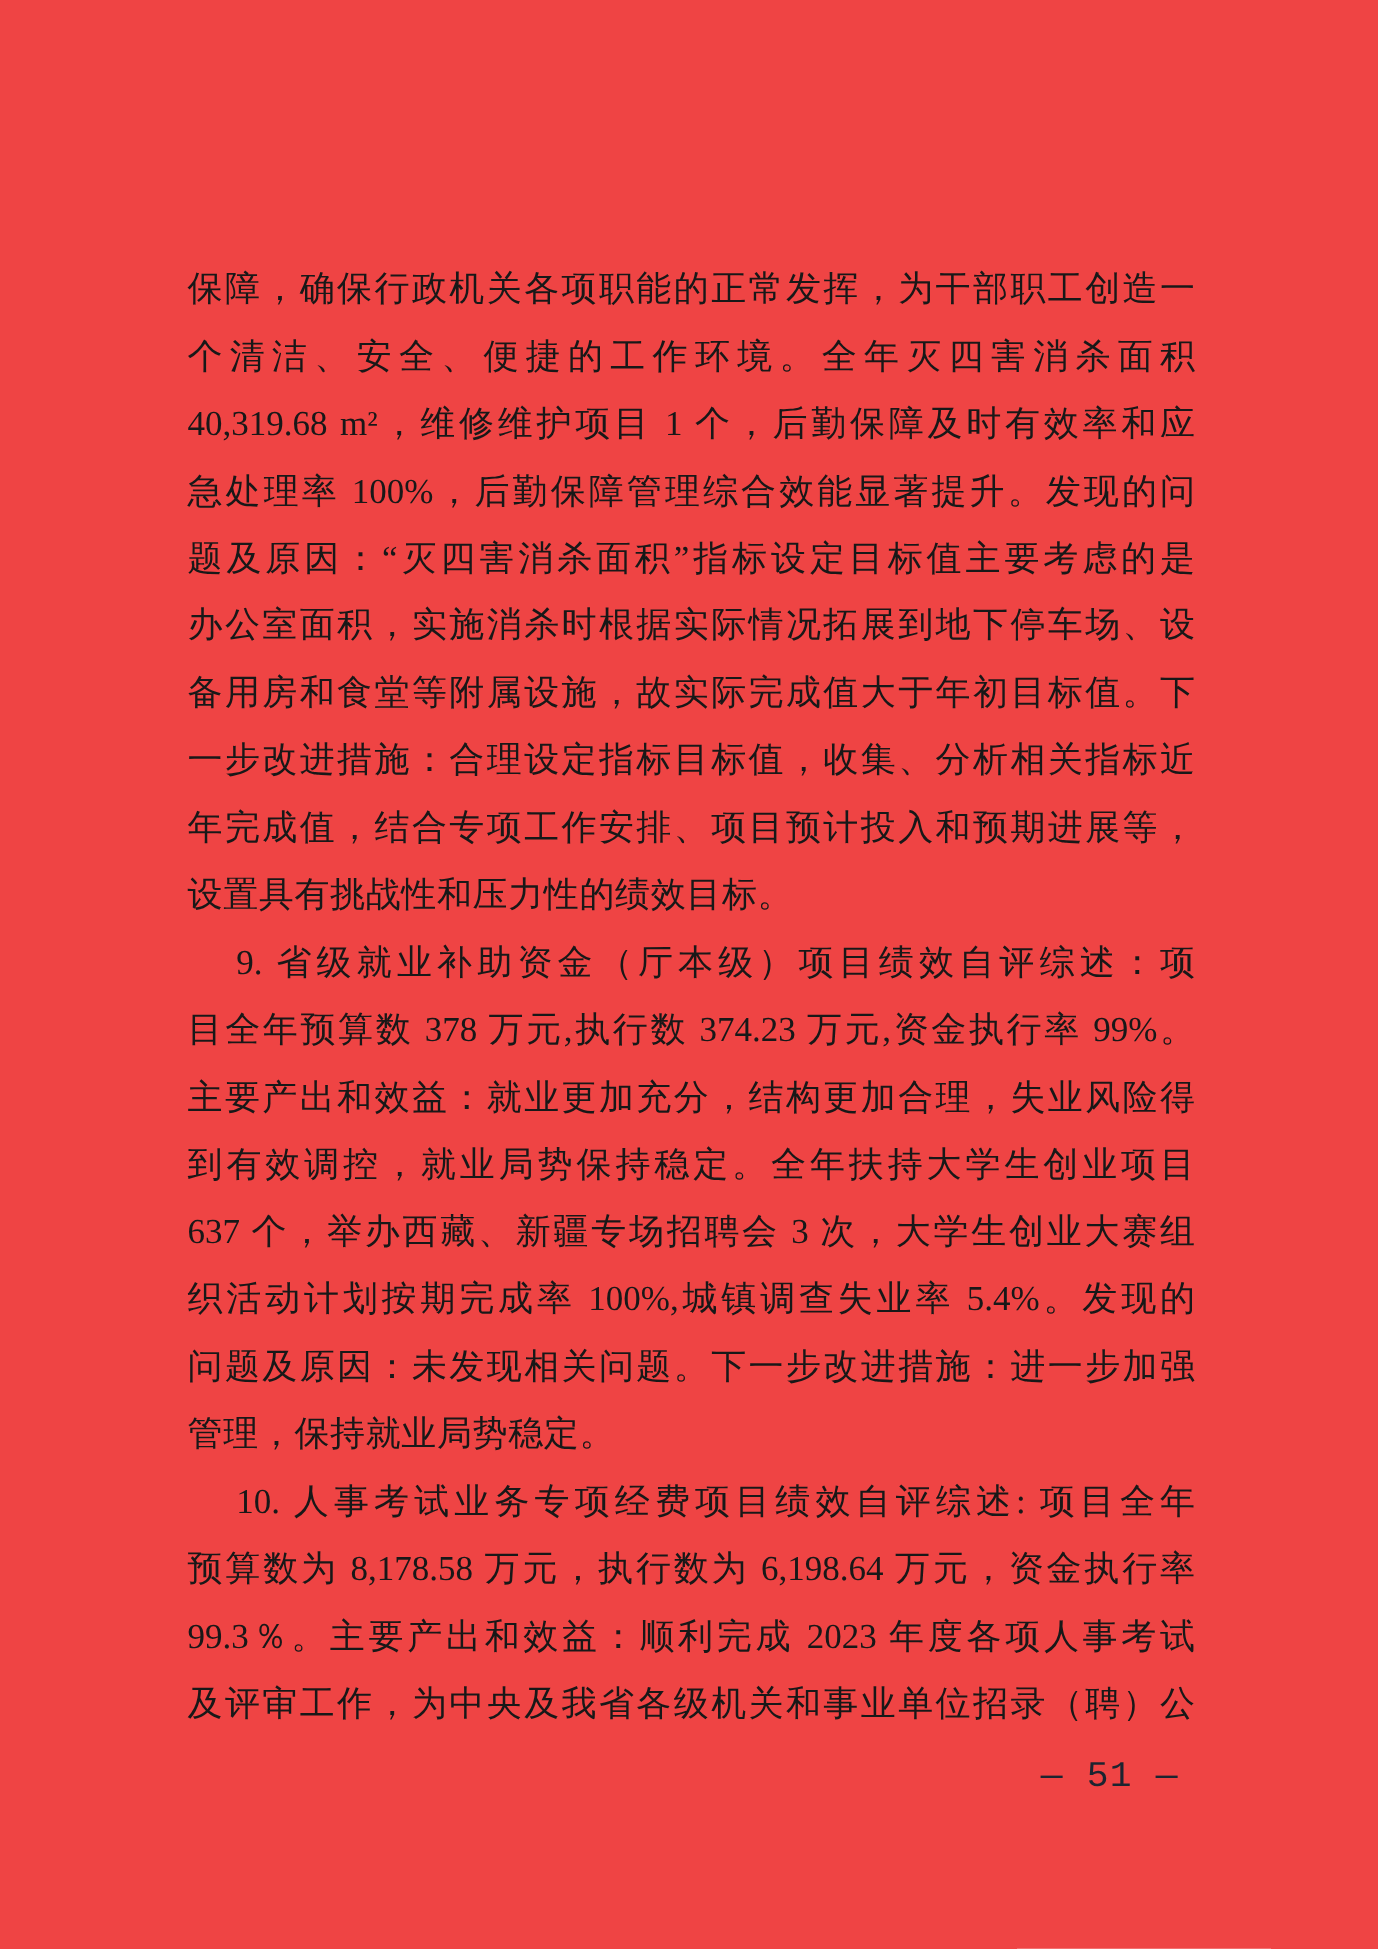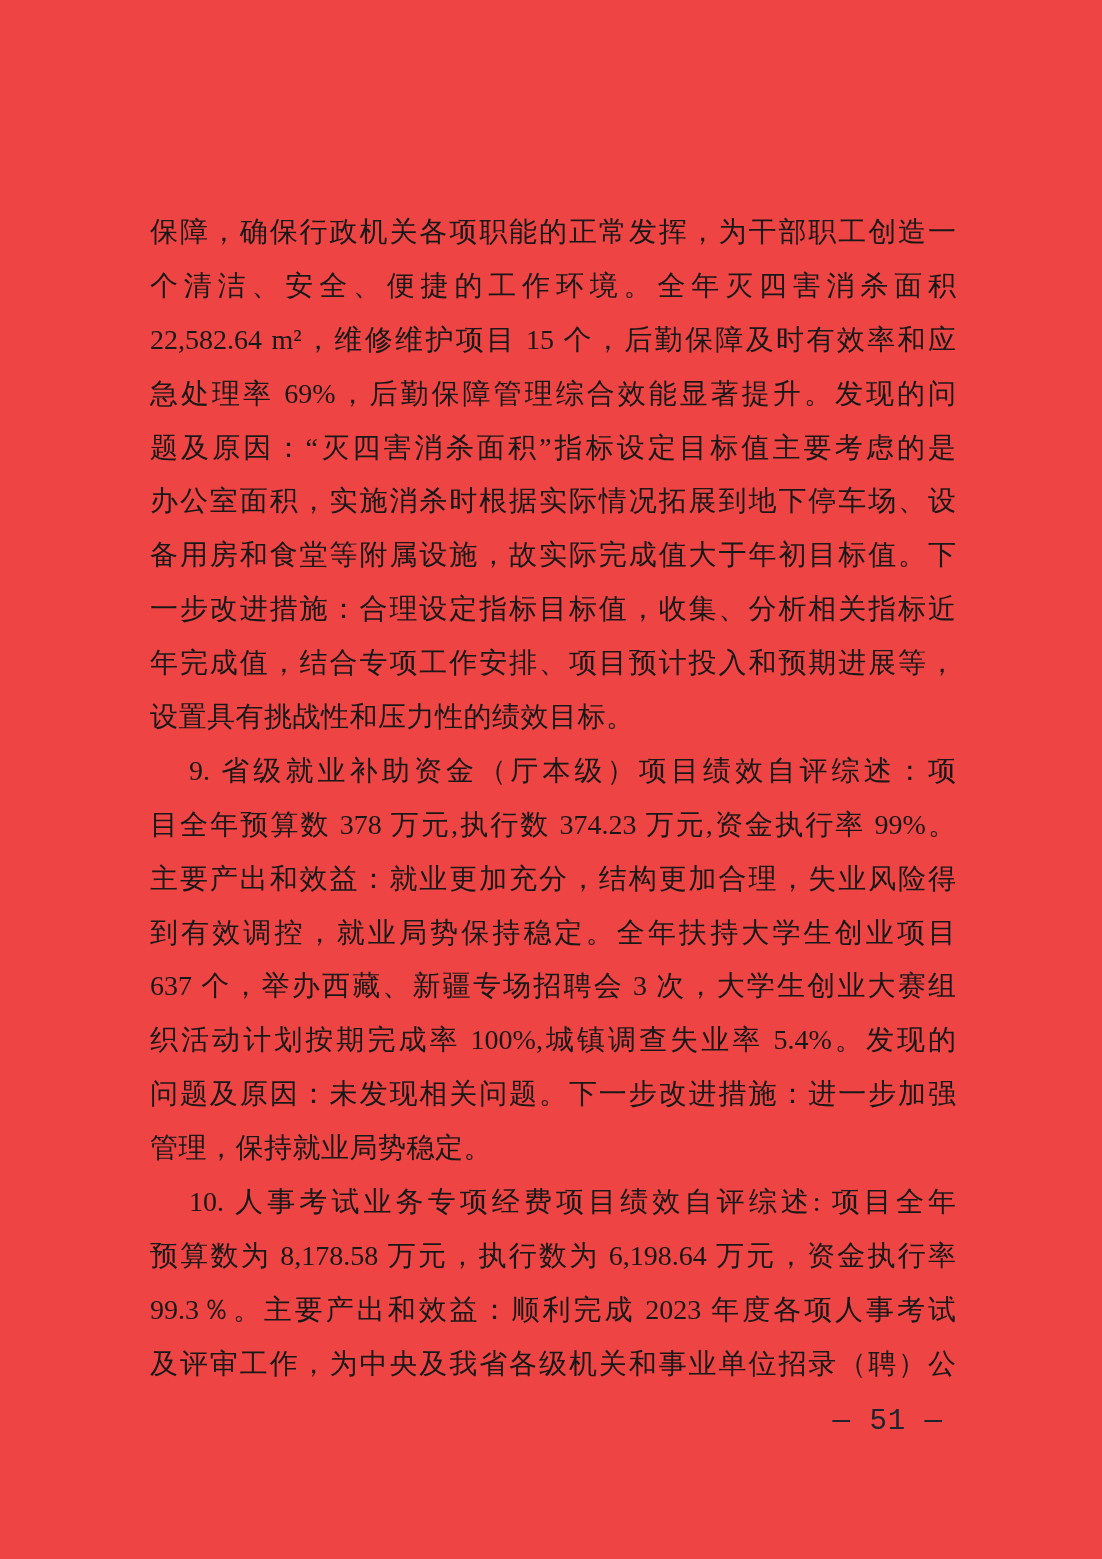--- a/index.html
+++ b/index.html
@@ -56,22 +56,22 @@
     font-family: Liberation Mono, monospace;
   }
 </style>
 </head>
 <body>
 
 <div class="page">
   <main class="doc-body">
     <p class="line">保障，确保行政机关各项职能的正常发挥，为干部职工创造一</p>
     <p class="line">个清洁、安全、便捷的工作环境。全年灭四害消杀面积</p>
-    <p class="line">22,582.64 m²，维修维护项目 15 个，后勤保障及时有效率和应</p>
-    <p class="line">急处理率 69%，后勤保障管理综合效能显著提升。发现的问</p>
+    <p class="line">40,319.68 m²，维修维护项目 1 个，后勤保障及时有效率和应</p>
+    <p class="line">急处理率 100%，后勤保障管理综合效能显著提升。发现的问</p>
     <p class="line">题及原因：“灭四害消杀面积”指标设定目标值主要考虑的是</p>
     <p class="line">办公室面积，实施消杀时根据实际情况拓展到地下停车场、设</p>
     <p class="line">备用房和食堂等附属设施，故实际完成值大于年初目标值。下</p>
     <p class="line">一步改进措施：合理设定指标目标值，收集、分析相关指标近</p>
     <p class="line">年完成值，结合专项工作安排、项目预计投入和预期进展等，</p>
     <p class="line end">设置具有挑战性和压力性的绩效目标。</p>
     <p class="line indent">9. 省级就业补助资金（厅本级）项目绩效自评综述：项</p>
     <p class="line">目全年预算数 378 万元,执行数 374.23 万元,资金执行率 99%。</p>
     <p class="line">主要产出和效益：就业更加充分，结构更加合理，失业风险得</p>
     <p class="line">到有效调控，就业局势保持稳定。全年扶持大学生创业项目</p>

